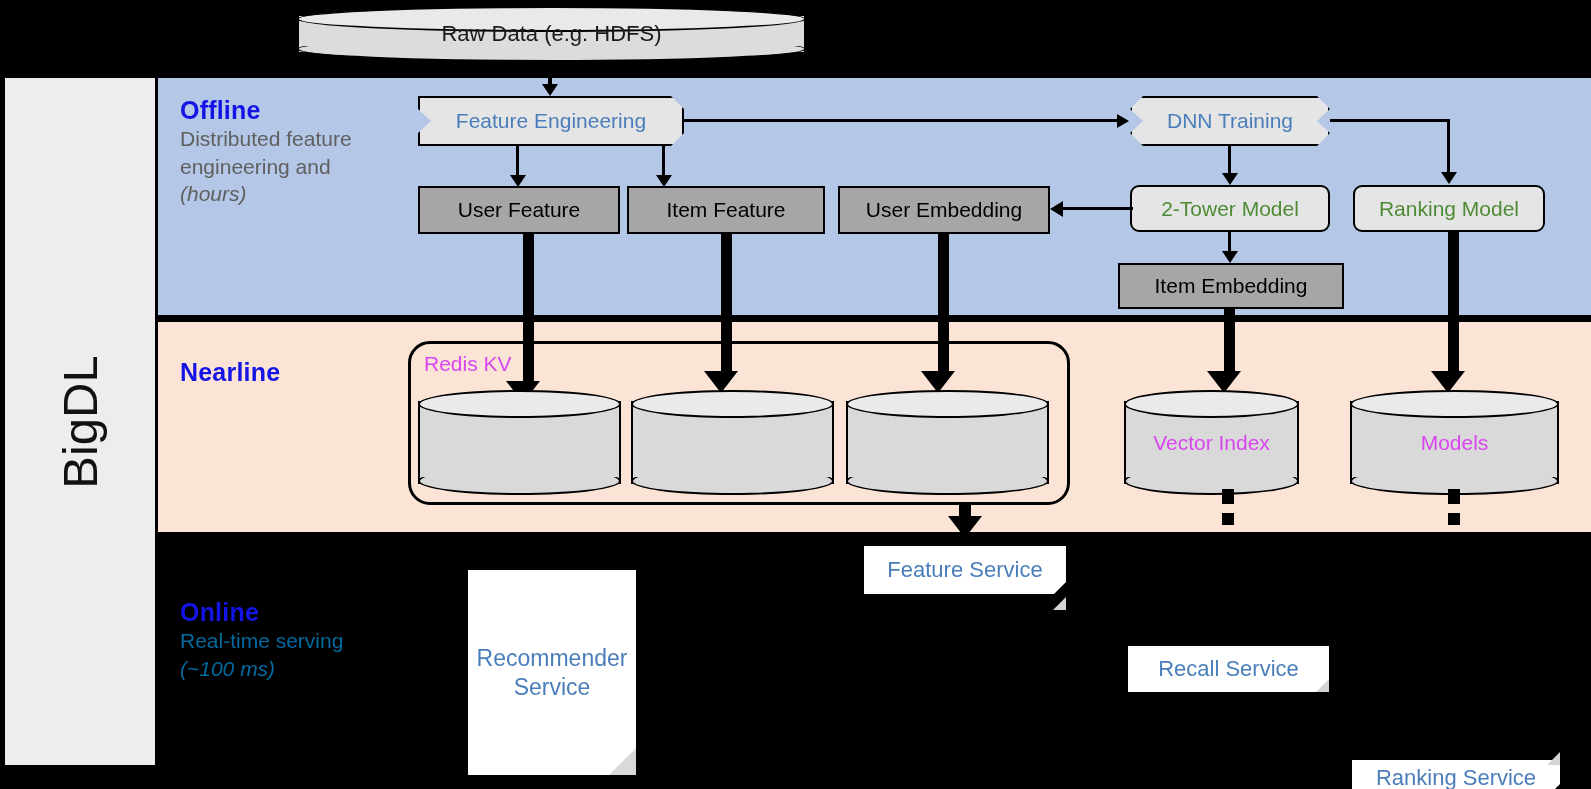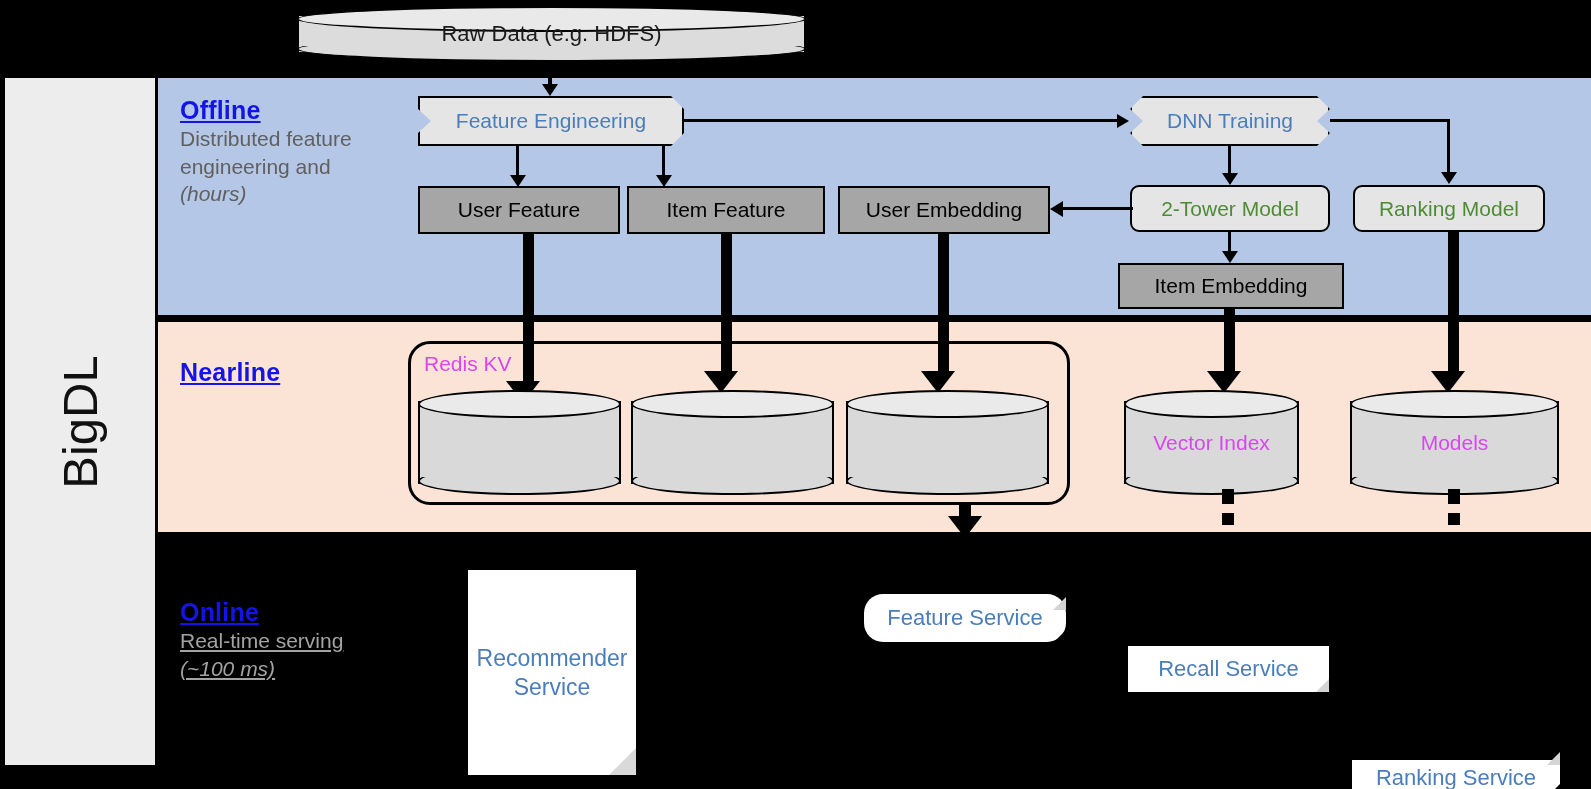--- a/index.html
+++ b/index.html
@@ -12,24 +12,24 @@
   #nearline-band{left:158px;top:322px;width:1433px;height:210px;background:#fbe4d5;}
   #online-band{left:158px;top:539px;width:1433px;height:250px;background:#000;}
 
   
   #bigdl-sidebar{left:5px;top:78px;width:150px;height:687px;background:#ededed;
       display:flex;align-items:center;justify-content:center;}
   #bigdl-label{transform:rotate(-90deg);white-space:nowrap;font-size:49px;color:#111;
       font-family:"Liberation Sans",sans-serif;letter-spacing:0px;}
 
   
-  .layer-title{font-size:25px;font-weight:600;color:#1414e6;letter-spacing:.2px;text-decoration:underline;}
+  .layer-title{font-size:25px;font-weight:600;color:#1414e6;letter-spacing:.2px;}
   .layer-desc{font-size:21px;color:#606060;line-height:1.32;}
   .layer-desc i{font-style:italic;}
-  .online .layer-desc{color:#a3a3a3;text-decoration:underline;}
+  .online .layer-desc{color:#0369a1;}
 
   
   .gray-box{background:#a6a6a6;border:2.5px solid #000;color:#000;font-size:21px;
       display:flex;align-items:center;justify-content:center;text-align:center;}
   .proc-box{background:#e5e5e5;border:2.5px solid #000;font-size:21px;
       display:flex;align-items:center;justify-content:center;text-align:center;}
   .rounded{border-radius:9px;}
   .blue-txt{color:#4a7ebb;}
   .green-txt{color:#4e8b34;}
   .brown-txt{color:#d946ef;}
@@ -79,21 +79,21 @@
   
   .svc-card{background:#fff;border:none;display:flex;align-items:center;
       justify-content:center;text-align:center;font-size:22px;color:#4a7ebb;
       line-height:1.25;
       clip-path:polygon(0 0, 100% 0, 100% calc(100% - 12px), calc(100% - 12px) 100%, 0 100%);}
   .fold{position:absolute;width:13px;height:13px;background:#d4d4d4;
       clip-path:polygon(100% 0, 100% 100%, 0 100%);}
   #rec-card{left:468px;top:570px;width:168px;height:205px;font-size:23px;}
   #rec-card-fold{left:609px;top:748px;width:27px;height:27px;background:#d9d9d9;
       clip-path:polygon(100% 0, 100% 100%, 0 100%);}
-  #feat-card{left:864px;top:594px;width:202px;height:48px;border-radius:19px;}
+  #feat-card{left:864px;top:546px;width:202px;height:48px;}
   #feat-card-fold{left:1053px;top:597px;width:13px;height:13px;}
   #recall-card{left:1128px;top:646px;width:201px;height:46px;text-align:center;}
   #recall-card-fold{left:1316px;top:679px;width:13px;height:13px;}
   #rank-card{left:1352px;top:760px;width:208px;height:36px;}
   #rank-card-fold{left:1547px;top:752px;width:13px;height:13px;}
 </style>
 </head>
 <body>
 
 <div class="abs" id="offline-band"></div>

